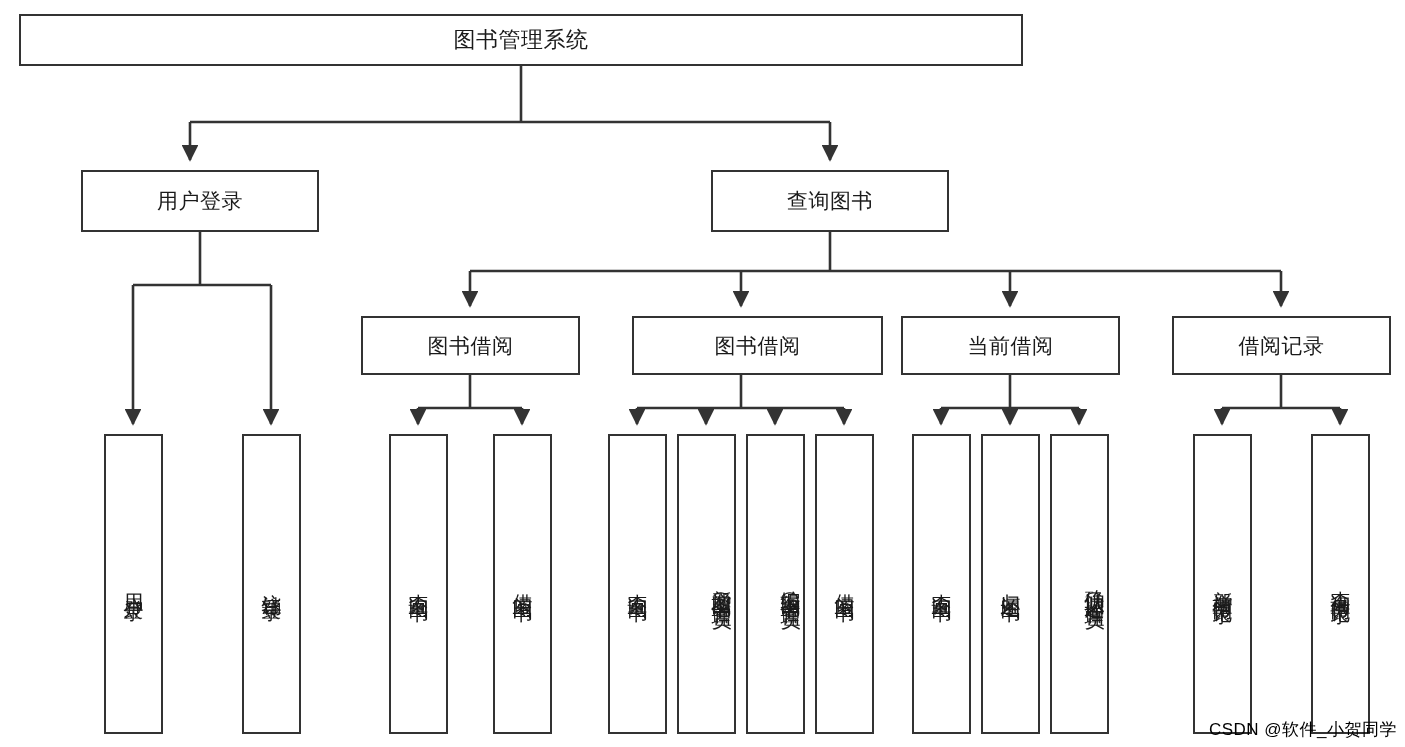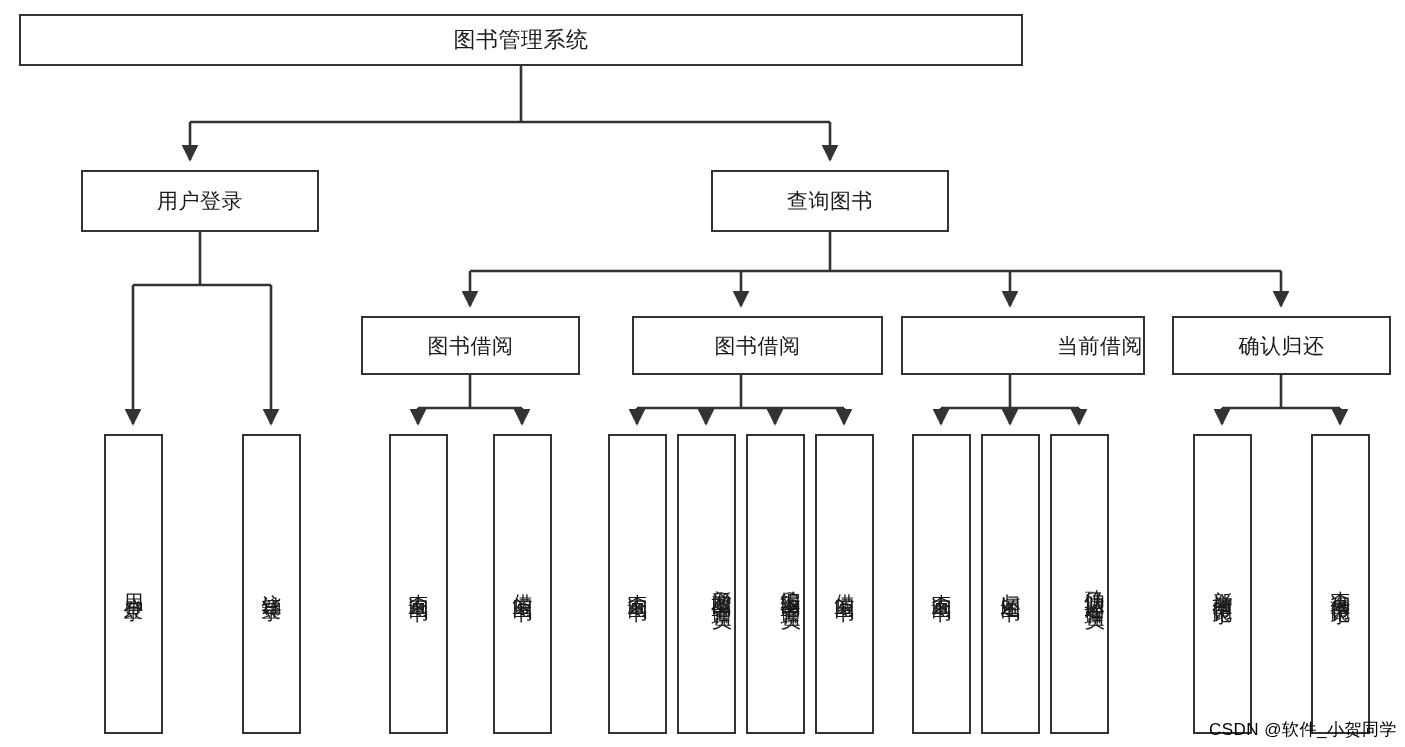--- a/index.html
+++ b/index.html
@@ -135,25 +135,25 @@
   <div class="node h" style="left:711px; top:170px; width:238px; height:62px;">
     <span>查询图书</span>
   </div>
 
   <div class="node h" style="left:361px; top:316px; width:219px; height:59px;">
     <span>图书借阅</span>
   </div>
   <div class="node h" style="left:632px; top:316px; width:251px; height:59px;">
     <span>图书借阅</span>
   </div>
-  <div class="node h" style="left:901px; top:316px; width:244px; height:59px;justify-content:flex-end;">
+  <div class="node h" style="left:901px; top:316px; width:219px; height:59px;">
     <span>当前借阅</span>
   </div>
   <div class="node h" style="left:1172px; top:316px; width:219px; height:59px;">
-    <span>确认归还</span>
+    <span>借阅记录</span>
   </div>
 
   <div class="node v mid" style="left:104px; top:434px; width:59px; height:300px;">
     <span>用户登录</span>
   </div>
   <div class="node v mid" style="left:242px; top:434px; width:59px; height:300px;">
     <span>注销登录</span>
   </div>
 
   <div class="node v mid" style="left:389px; top:434px; width:59px; height:300px;">

